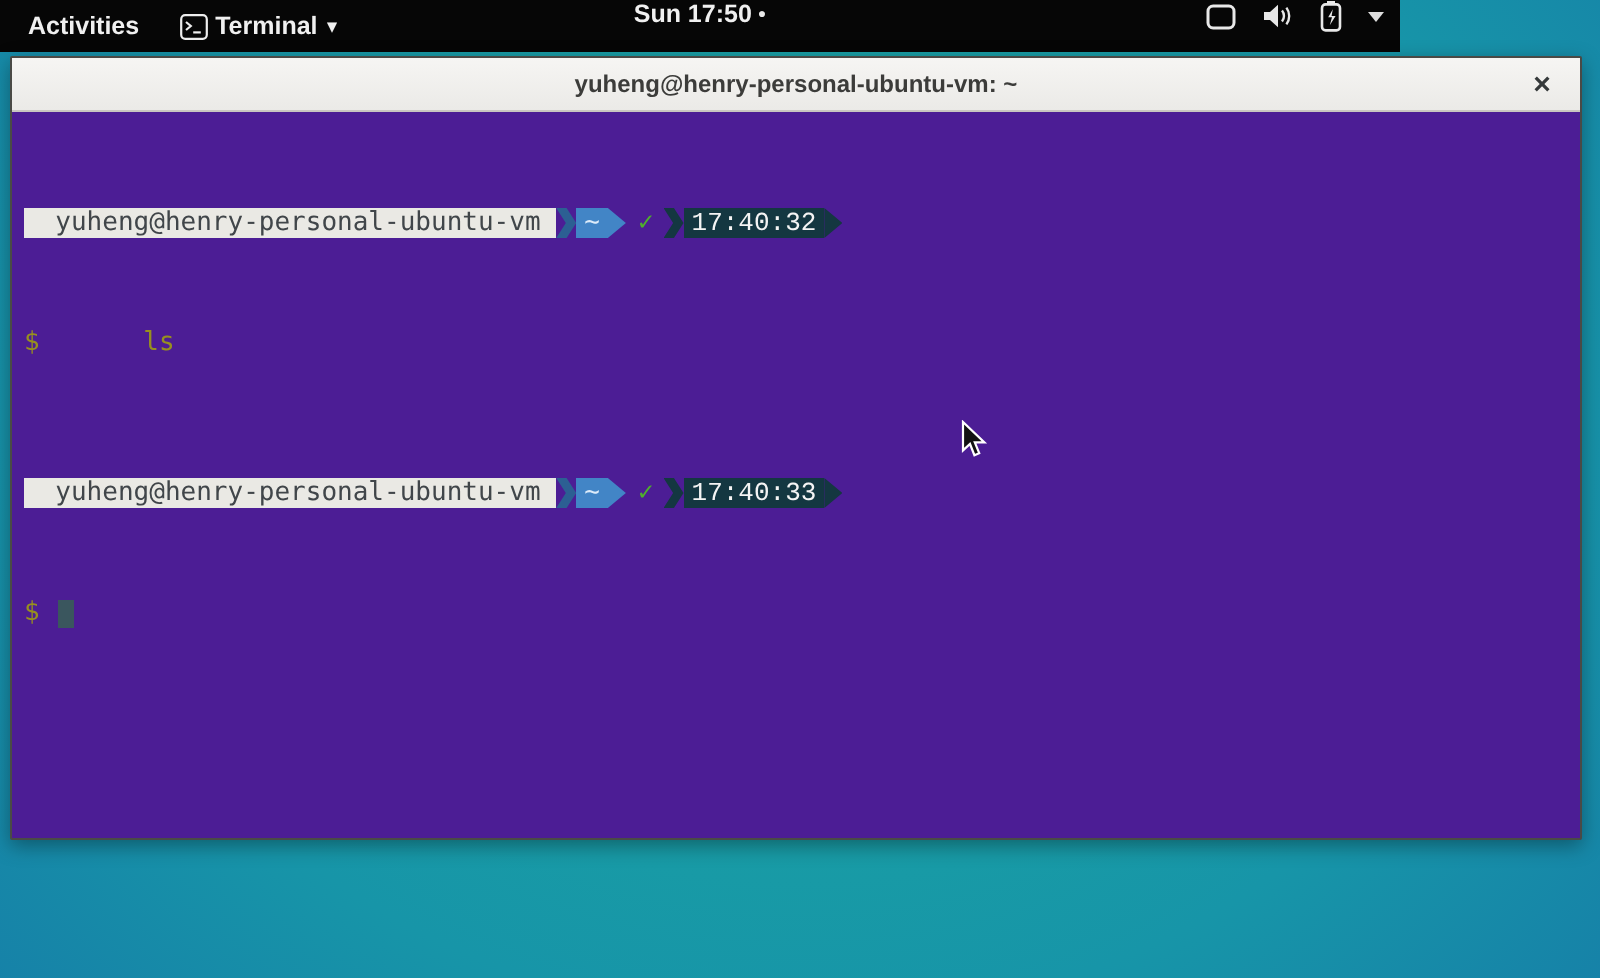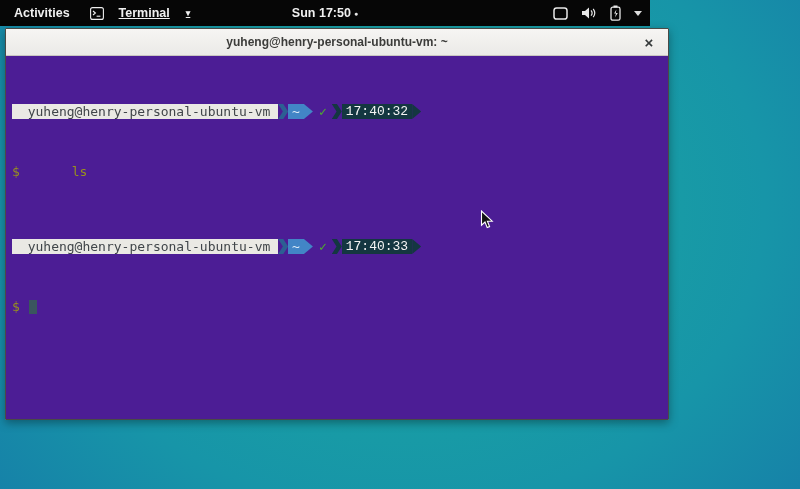--- a/index.html
+++ b/index.html
@@ -5,40 +5,40 @@
   * { margin:0; padding:0; box-sizing:border-box; }
   html,body { width:800px; height:489px; overflow:hidden; }
   body {
     font-family:"Liberation Sans", sans-serif;
     background: radial-gradient(ellipse 95% 130% at 50% 42%, #1bab9f 0%, #1795a8 48%, #1566a8 100%);
     position:relative;
   }
 
   
   .topbar {
-    position:absolute; top:0; left:0; width:650px; height:26px;
-    background:#060606; color:#f0f0f0; display:flex; align-items:center;
+    position:absolute; top:0; left:0; width:700px; height:26px;
+    background:#060606; color:#f0f0f0; display:flex; 
     font-size:12.5px; font-weight:600;
   }
   .tb-left { display:flex; align-items:center; gap:16px; margin-left:10px; }
   .activities { padding:0 4px; cursor:pointer; }
-  .appmenu { display:flex; align-items:center; gap:15px; cursor:pointer;text-decoration:underline; }
+  .appmenu { display:flex; align-items:center; gap:4px; cursor:pointer; }
   .appmenu .caret { font-size:9px; margin-left:1px; }
   .tb-clock {
     position:absolute; left:50%; transform:translateX(-50%);
     display:flex; align-items:center; gap:3px; cursor:pointer;
   }
   .tb-clock .dot { font-size:7px; position:relative; top:0px; color:#e8e8e8; }
   .tb-right { position:absolute; right:8px; display:flex; align-items:center; gap:13px; }
   .tb-right .caret { width:0; height:0; border-left:4px solid transparent; border-right:4px solid transparent; border-top:5px solid #ddd; }
   .tb-icon { display:flex; align-items:center; }
 
   
   .window {
-    position:absolute; left:5px; top:28px; width:664px; height:392px;
+    position:absolute; left:5px; top:28px; width:786px; height:392px;
     border:1px solid #4a4a46; border-radius:1px;
     box-shadow:0 3px 10px rgba(0,0,0,0.35);
     display:flex; flex-direction:column; background:#f6efdb;
   }
   .titlebar {
     height:27px; flex:0 0 27px;
     background:linear-gradient(#f6f5f3, #ebeae7);
     border-bottom:1px solid #c9c6c1;
     display:flex; align-items:center; justify-content:center;
     position:relative;

